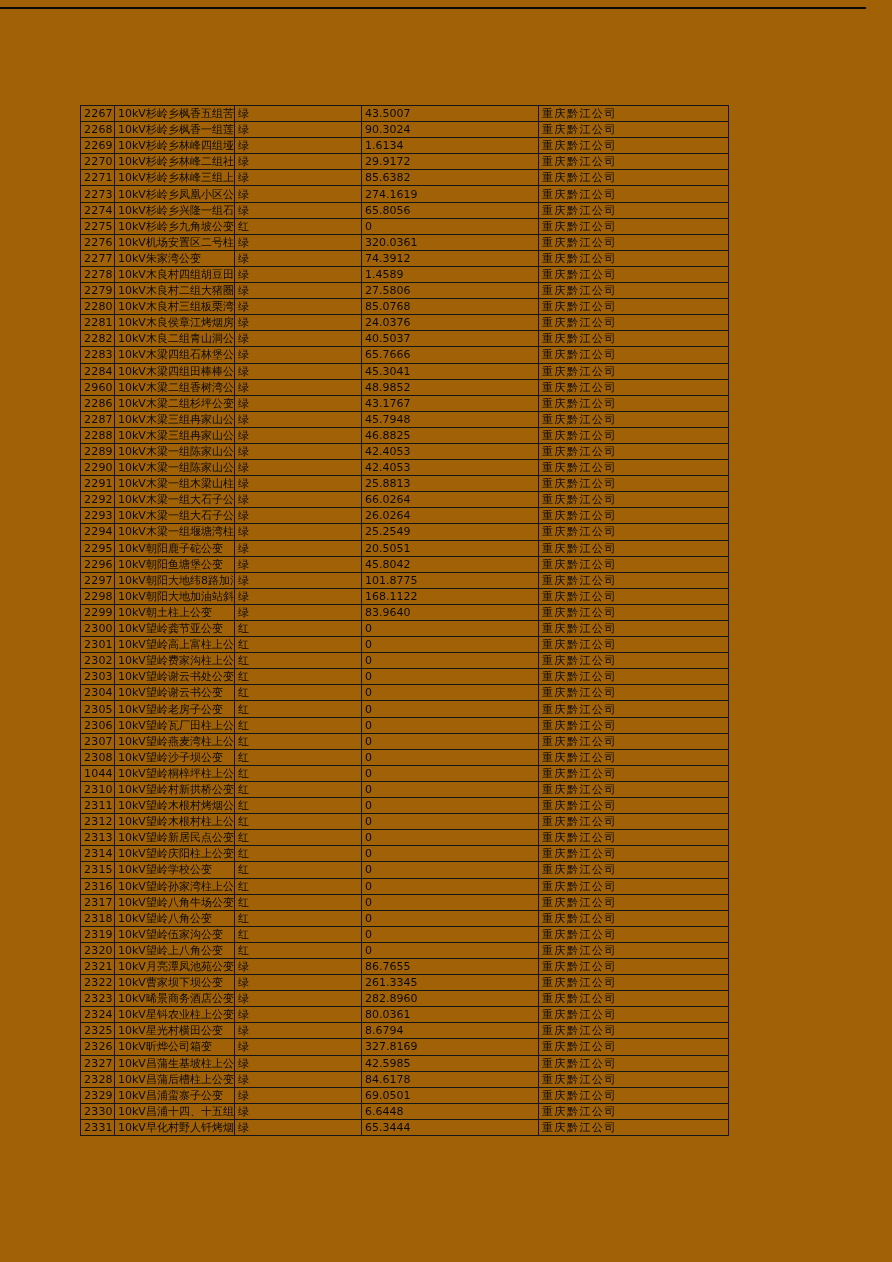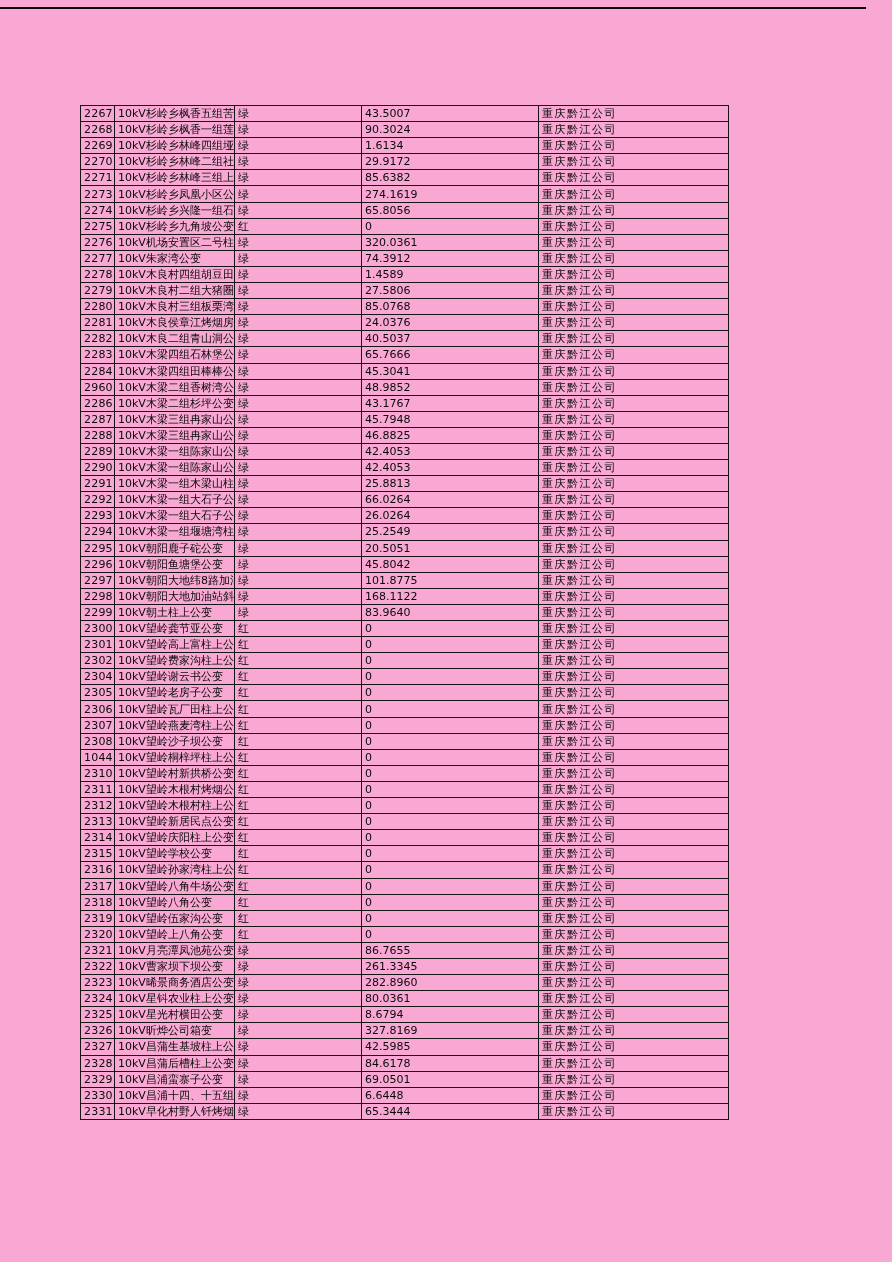--- a/index.html
+++ b/index.html
@@ -8,21 +8,21 @@
     width: 892px;
     height: 1262px;
     background: #fdfdfd;
     overflow: hidden;
     font-family: "DejaVu Sans", "Liberation Sans", sans-serif;
   }
   .page {
     position: relative;
     width: 892px;
     height: 1262px;
-    background: #f9a8d4;
+    background: #a16207;
   }
   .top-rule {
     position: absolute;
     left: 0;
     top: 7px;
     width: 866px;
     height: 2px;
     background: #0a0a0a;
   }
   table.sheet {
@@ -346,20 +346,27 @@
         </tr>
 
         <tr>
           <td class="c-id">2302</td>
           <td class="c-name">10kV望岭费家沟柱上公变</td>
           <td class="c-status">红</td>
           <td class="c-value">0</td>
           <td class="c-company">重庆黔江公司</td>
         </tr>
 
+        <tr>
+          <td class="c-id">2303</td>
+          <td class="c-name">10kV望岭谢云书处公变</td>
+          <td class="c-status">红</td>
+          <td class="c-value">0</td>
+          <td class="c-company">重庆黔江公司</td>
+        </tr>
 
         <tr>
           <td class="c-id">2304</td>
           <td class="c-name">10kV望岭谢云书公变</td>
           <td class="c-status">红</td>
           <td class="c-value">0</td>
           <td class="c-company">重庆黔江公司</td>
         </tr>
 
         <tr>

